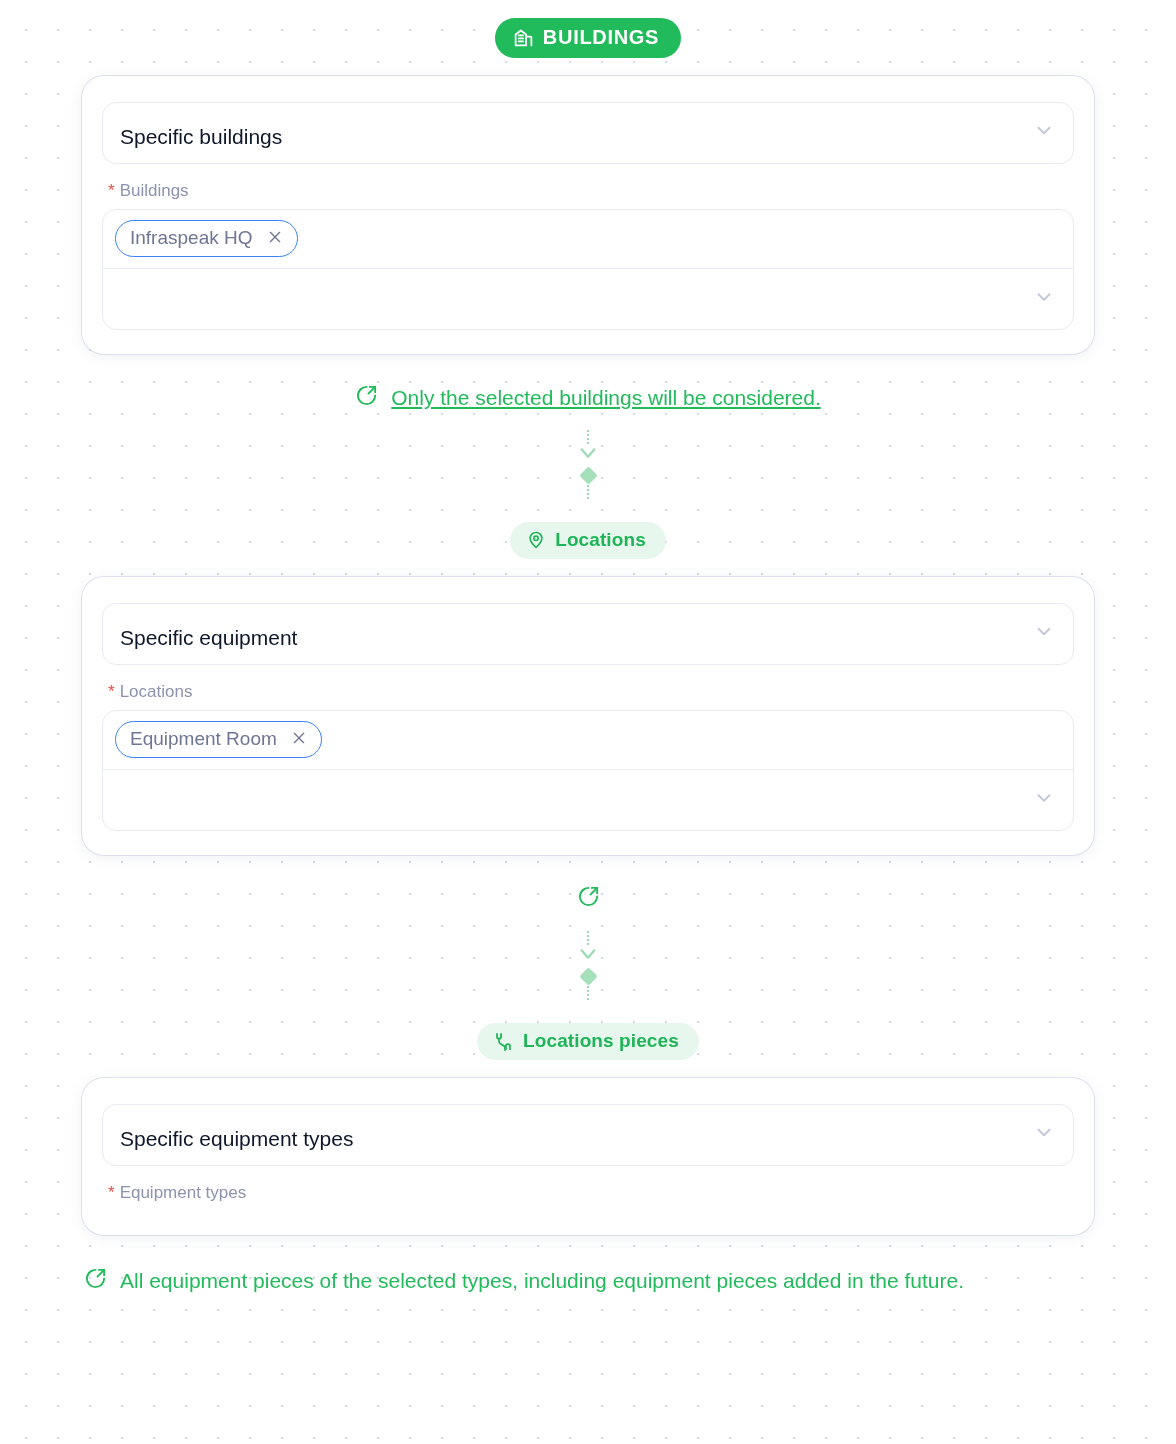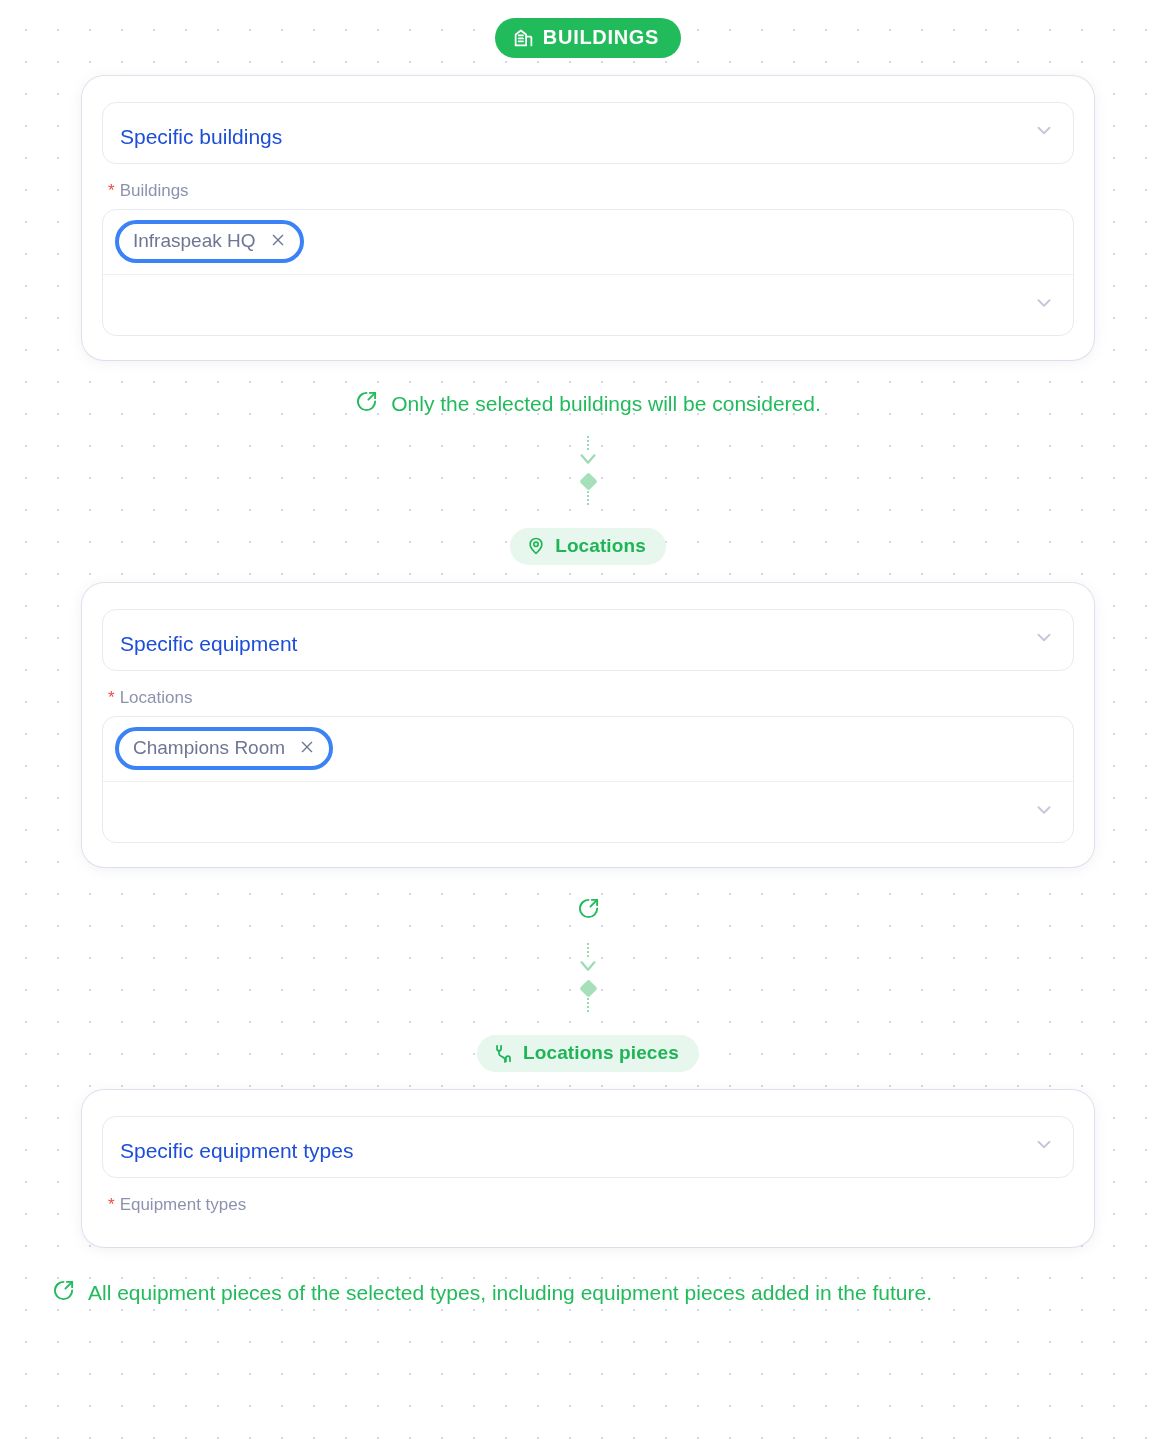--- a/index.html
+++ b/index.html
@@ -81,21 +81,21 @@
   .select {
     position: relative;
     height: 62px;
     border: 1px solid #e8eaf2;
     border-radius: 14px;
     background: #ffffff;
     display: flex;
     align-items: center;
     padding: 8px 48px 0 17px;
     font-size: 21px;
-    color: #1d4ed8;
+    color: #0f172a;
     cursor: pointer;
   }
 
   .select .chev {
     position: absolute;
     right: 18px;
     top: 50%;
     transform: translateY(-50%);
   }
 
@@ -126,21 +126,21 @@
     display: flex;
     flex-wrap: wrap;
     gap: 8px;
     border-bottom: 1px solid #eceef5;
   }
 
   .chip {
     display: inline-flex;
     align-items: center;
     gap: 14px;
-    border: 4px solid #3b82f6;
+    border: 1px solid #3b82f6;
     border-radius: 999px;
     padding: 6px 14px 7px 14px;
     font-size: 19px;
     color: #6f7693;
     background: #ffffff;
   }
 
   .chip .x {
     color: #6f7693;
     font-size: 19px;
@@ -162,22 +162,22 @@
 
   
   .hint {
     display: flex;
     align-items: center;
     gap: 13px;
     color: #22bb5b;
     font-size: 21px;
   }
 
-  .hint.center { justify-content: center; }
-  .hint.left { justify-content: flex-start; padding-left: 52px; text-align: center; }
+  .hint.center { justify-content: center; text-decoration: underline; }
+  .hint.left { justify-content: flex-start; padding-left: 84px; text-align: center; }
 
   
   .connector {
     display: flex;
     flex-direction: column;
     align-items: center;
     justify-content: center;
   }
 
   .dotline {
@@ -319,21 +319,21 @@
     </div>
 
     <div class="field-label">
       <span class="req">*</span>
       <span>Locations</span>
     </div>
 
     <div class="multiselect">
       <div class="chip-area">
         <div class="chip">
-          <span>Champions Room</span>
+          <span>Equipment Room</span>
           <span class="x">
             <svg width="16" height="16" viewBox="0 0 24 24" fill="none" stroke="#6f7693" stroke-width="2" stroke-linecap="round">
                 <line x1="5" y1="5" x2="19" y2="19"></line>
                 <line x1="19" y1="5" x2="5" y2="19"></line>
               </svg>
           </span>
         </div>
       </div>
       <div class="ms-bottom">
         <span class="chev">

